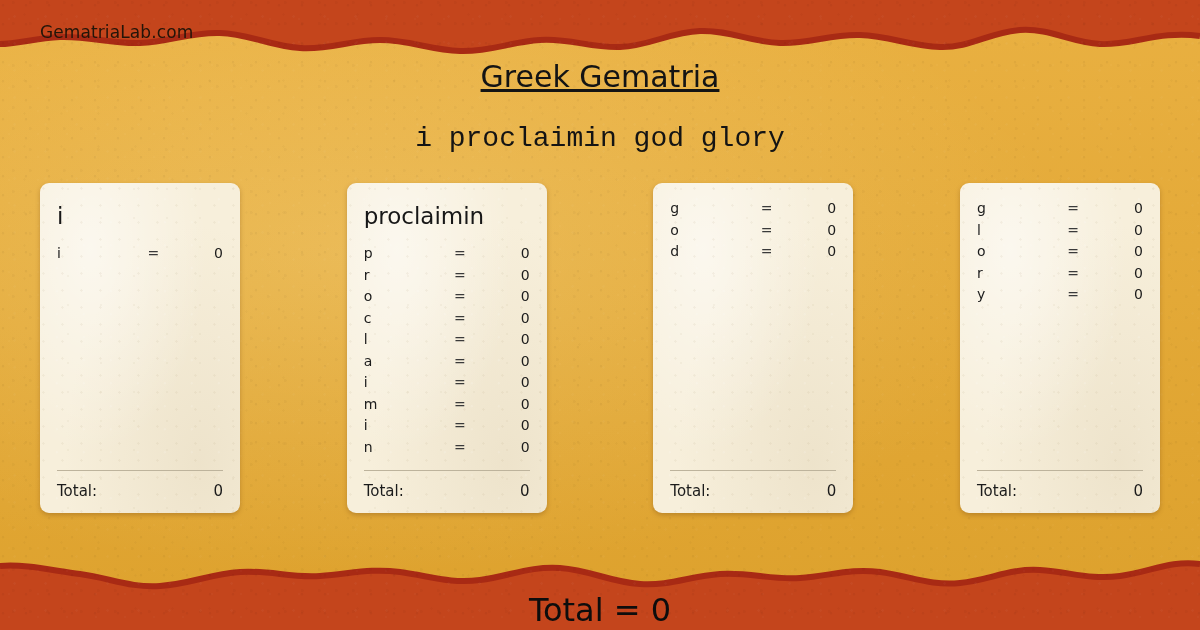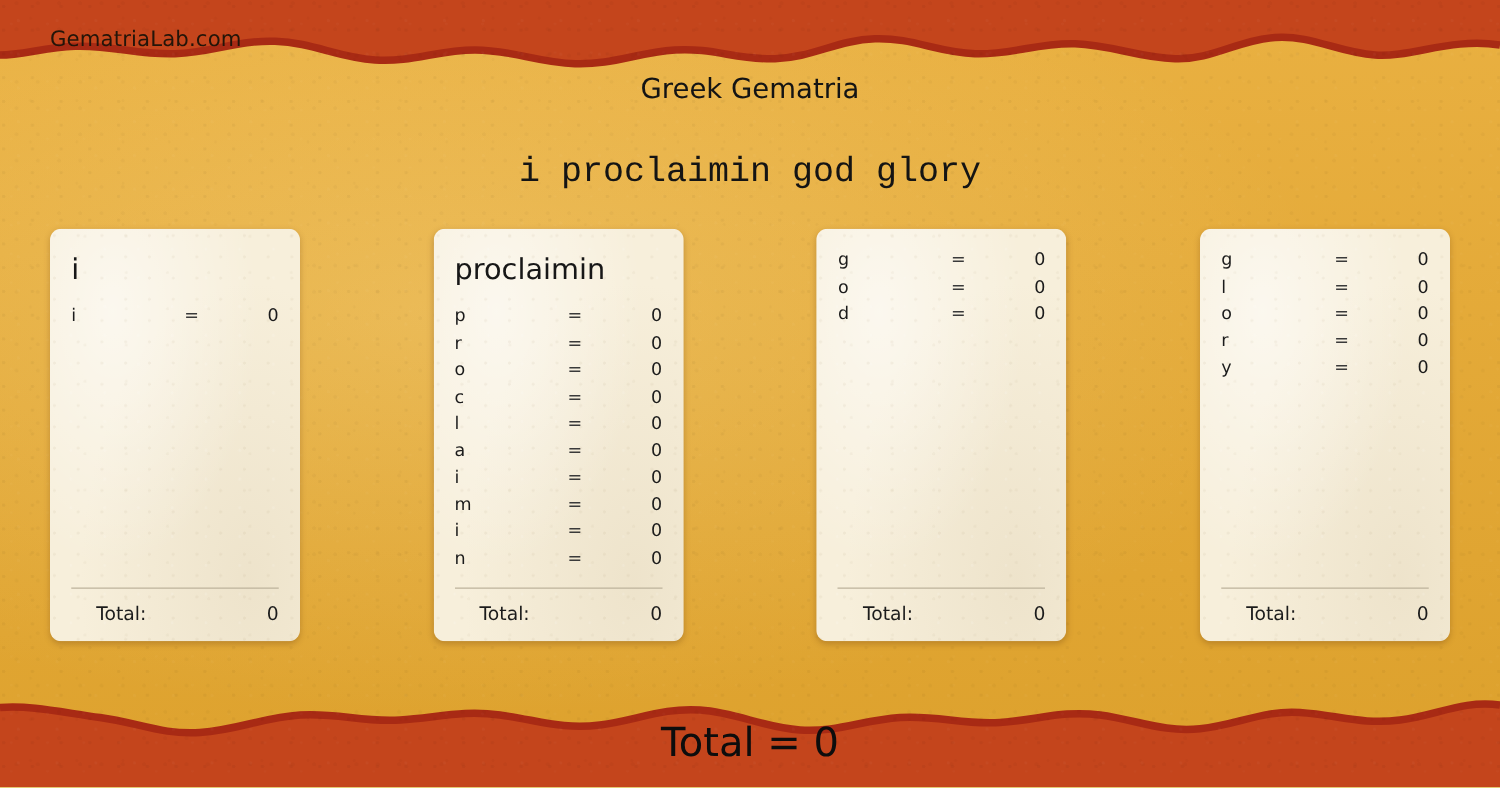--- a/index.html
+++ b/index.html
@@ -55,38 +55,39 @@
     font-size:17px;
     color:#231509;
     letter-spacing:.1px;
     white-space:nowrap;
   }
 
   #title {
     position:absolute;
     left:0; right:0; top:59px;
     text-align:center;
-    font-size:22px;
+    font-size:30px;
     color:#141414;
     font-weight:400;
+    text-decoration:underline;
   }
 
   #phrase {
     position:absolute;
     left:0; right:0; top:123px;
     text-align:center;
     font-size:28px;
     color:#141414;
     font-weight:400;
     font-family:Liberation Mono, monospace;
   }
 
   #grand-total {
     position:absolute;
-    left:0; right:0; bottom:17px;
+    left:0; right:0; bottom:1px;
     text-align:center;
     font-size:32px;
     color:#0d0d0d;
     font-weight:400;
   }
 
   
   #cards {
     position:absolute;
     left:40px; top:183px;
@@ -154,21 +155,20 @@
   }
 
   .total-row {
     position:absolute;
     left:17px; right:17px;
     bottom:13px;
     display:flex;
     justify-content:space-between;
     font-size:15px;
     color:#1b1b1b;
-    margin-left:20px;
   }
 </style>
 </head>
 <body>
 
 <div id="stage">
 
   <div id="gold-clip">
     <div id="gold"></div>
 

